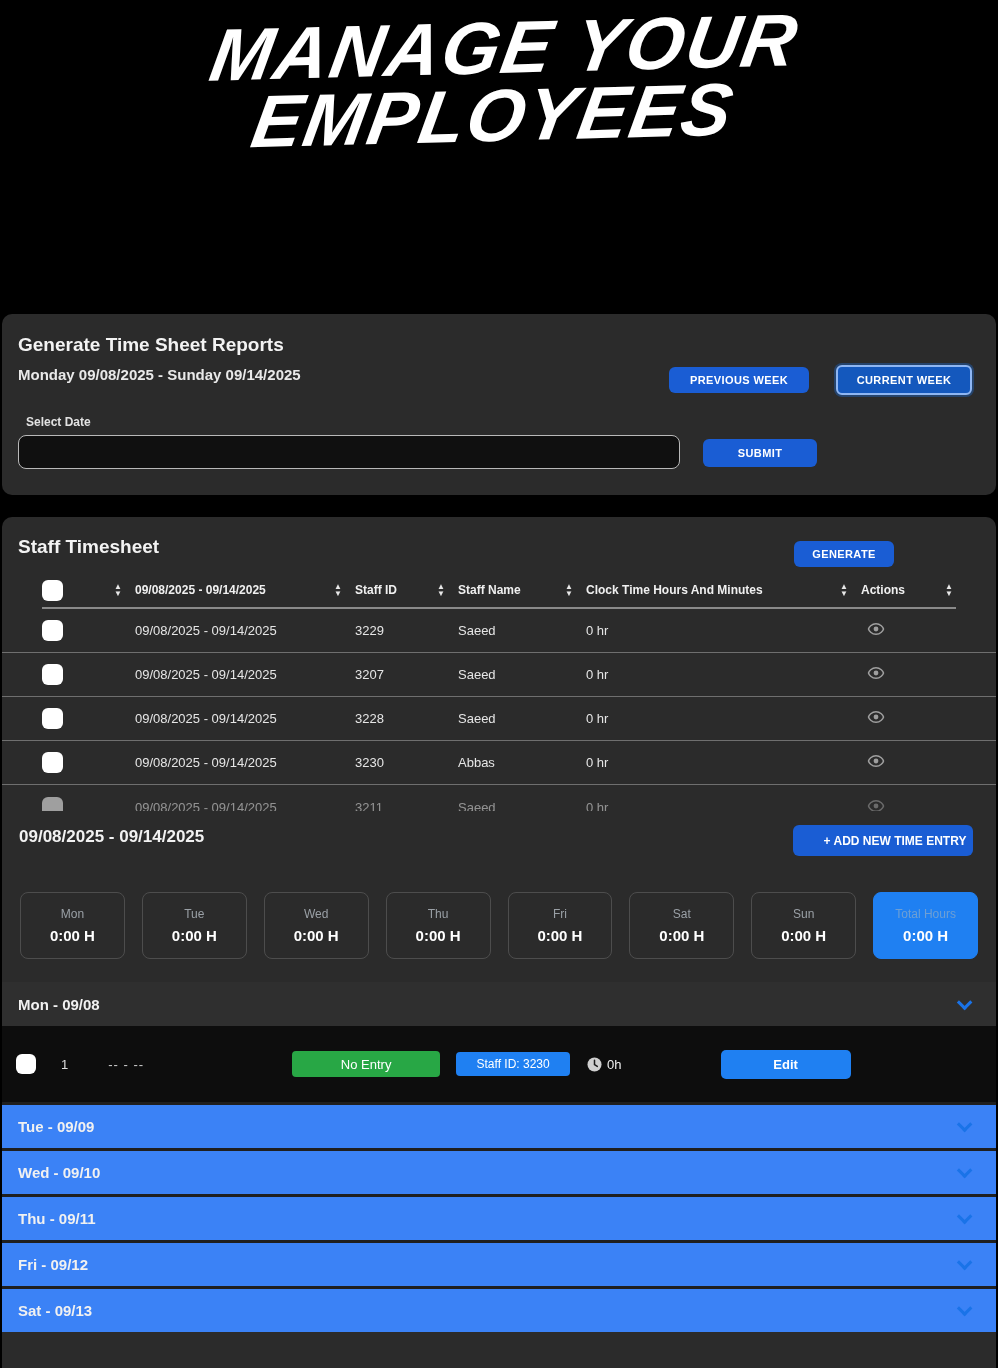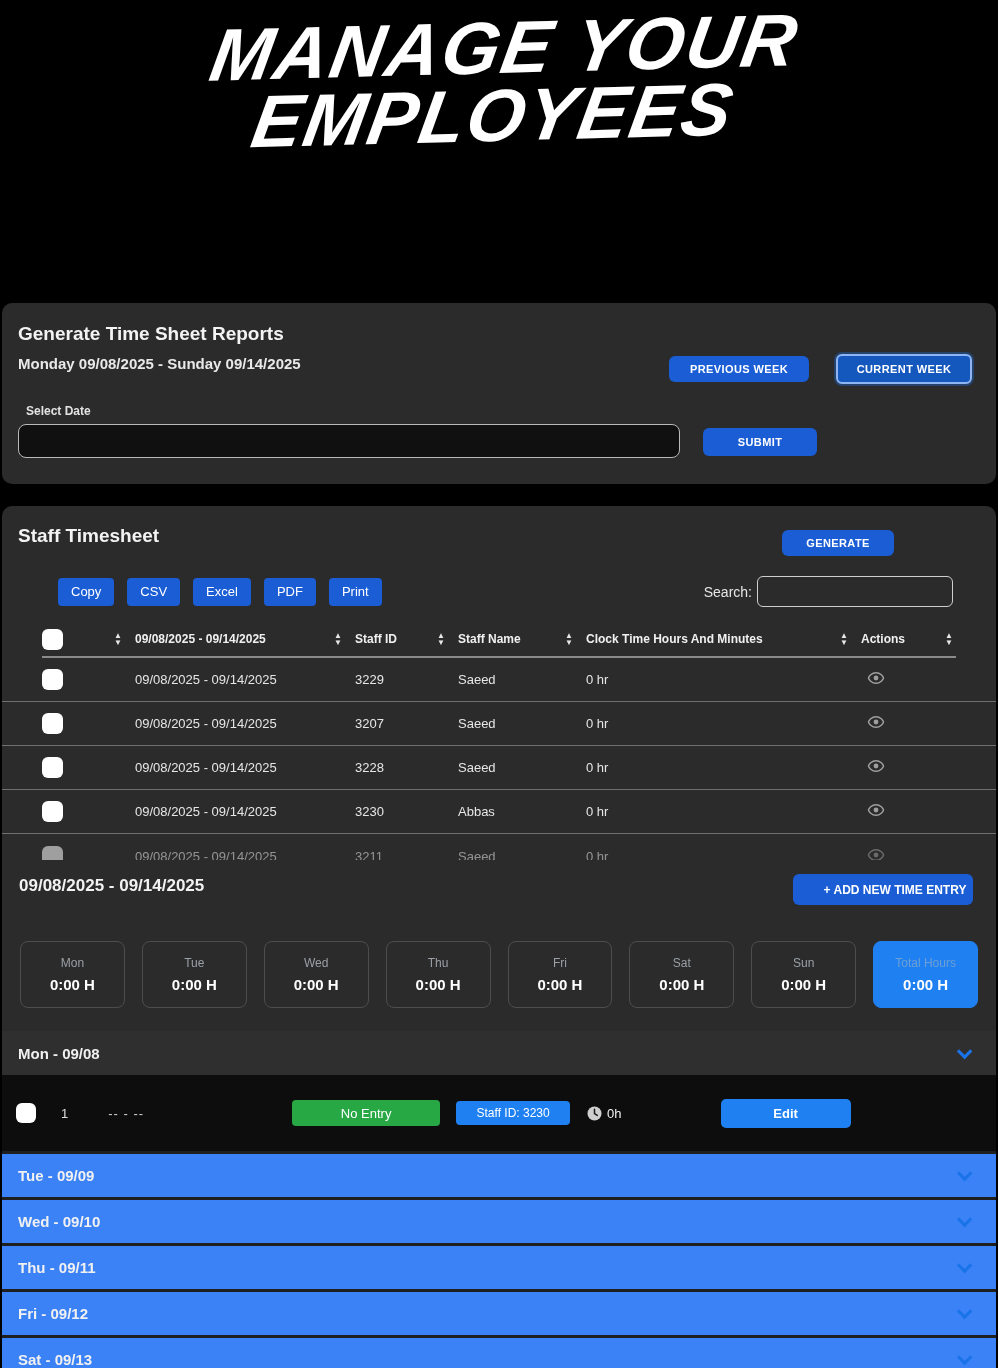--- a/index.html
+++ b/index.html
@@ -8,39 +8,39 @@
 
   
   .banner { height:302px; background:#000; display:flex; align-items:flex-start; justify-content:center; }
   .banner-text { margin-top:14px; text-align:center; color:#fff; font-weight:bold; font-style:italic;
     text-transform:uppercase; transform:skewX(-11deg) rotate(-1.5deg); line-height:.92; letter-spacing:2px; }
   .banner-line1 { font-size:74px; }
   .banner-line2 { font-size:74px; }
 
   
   .card { background:#2b2b2b; border-radius:10px; position:relative; }
-  .gen-card { margin:1px 2px; height:181px; padding:20px 16px 0 16px; }
+  .gen-card { margin:12px 2px; height:181px; padding:20px 16px 0 16px; }
   .ts-card  { margin:22px 2px 0 2px; border-radius:10px 10px 0 0; padding-top:19px; height:863px; overflow:hidden; }
 
   .gen-title { font-size:19px; font-weight:bold; color:#f3f3f3; }
   .gen-range { font-size:15px; font-weight:bold; color:#e9e9e9; margin-top:10px; }
 
   .btn { display:inline-flex; align-items:center; justify-content:center; background:#1a5dd4; color:#fff;
     border:none; border-radius:6px; font-weight:bold; cursor:pointer; font-family:inherit; }
   .btn-prev { position:absolute; right:187px; top:53px; width:140px; height:26px; font-size:11px; letter-spacing:.4px; }
   .btn-cur  { position:absolute; right:24px;  top:51px; width:136px; height:30px; font-size:11px; letter-spacing:.4px;
     background:#1458bd; border:2px solid #8fb6f2; box-shadow:0 0 0 2px rgba(26,115,232,.35); }
   .select-date-label { margin:32px 0 6px 8px; font-size:12px; font-weight:bold; color:#e2e2e2; }
   .date-input { width:662px; height:34px; background:#101010; border:1px solid #b9b9b9; border-radius:8px;
     color:#eee; padding:0 10px; font-size:14px; font-family:inherit; }
   .btn-submit { position:absolute; left:701px; top:125px; width:114px; height:28px; font-size:11px; letter-spacing:.4px; }
 
   
   .ts-title { font-size:19px; font-weight:bold; color:#f3f3f3; padding-left:16px; }
-  .btn-generate { position:absolute; right:102px; top:24px; width:112px; height:26px; font-size:11px; letter-spacing:.4px; }
+  .btn-generate { position:absolute; right:102px; top:24px; width:100px; height:26px; font-size:11px; letter-spacing:.4px; }
 
   .toolbar { display:flex; align-items:center; margin-top:29px; padding:0 43px 0 56px; height:31px; }
   .exp-btn { height:28px; padding:0 13px; margin-right:13px; border-radius:4px; font-size:13px; font-weight:normal; }
   .search-wrap { margin-left:auto; display:flex; align-items:center; }
   .search-label { font-size:14px; color:#e6e6e6; margin-right:5px; }
   .search-input { width:196px; height:31px; background:transparent; border:1px solid #cfcfcf; border-radius:6px;
     color:#eee; padding:0 8px; font-size:14px; font-family:inherit; }
 
   .tgrid { display:grid; grid-template-columns:80px 207px 90px 115px 262px 92px; column-gap:13px;
     padding-left:40px; align-items:center; }
@@ -104,27 +104,20 @@
   <button class="btn btn-cur">CURRENT WEEK</button>
   <div class="select-date-label">Select Date</div>
   <input class="date-input" type="text" value="" style="">
   <button class="btn btn-submit">SUBMIT</button>
 </div>
 
 <div class="card ts-card">
   <div class="ts-title">Staff Timesheet</div>
   <button class="btn btn-generate">GENERATE</button>
 
-  <div class="toolbar">
-    <span id="export-buttons"><button class="btn exp-btn">Copy</button><button class="btn exp-btn">CSV</button><button class="btn exp-btn">Excel</button><button class="btn exp-btn">PDF</button><button class="btn exp-btn">Print</button></span>
-    <div class="search-wrap">
-      <span class="search-label">Search:</span>
-      <input class="search-input" type="text" value="" style="">
-    </div>
-  </div>
 
   <div class="tgrid thead">
     <div class="th">
       <span class="cb"></span>
       <span class="sort">
           <span>▲</span>
           <span>▼</span>
         </span>
     </div>
     <div class="th">

